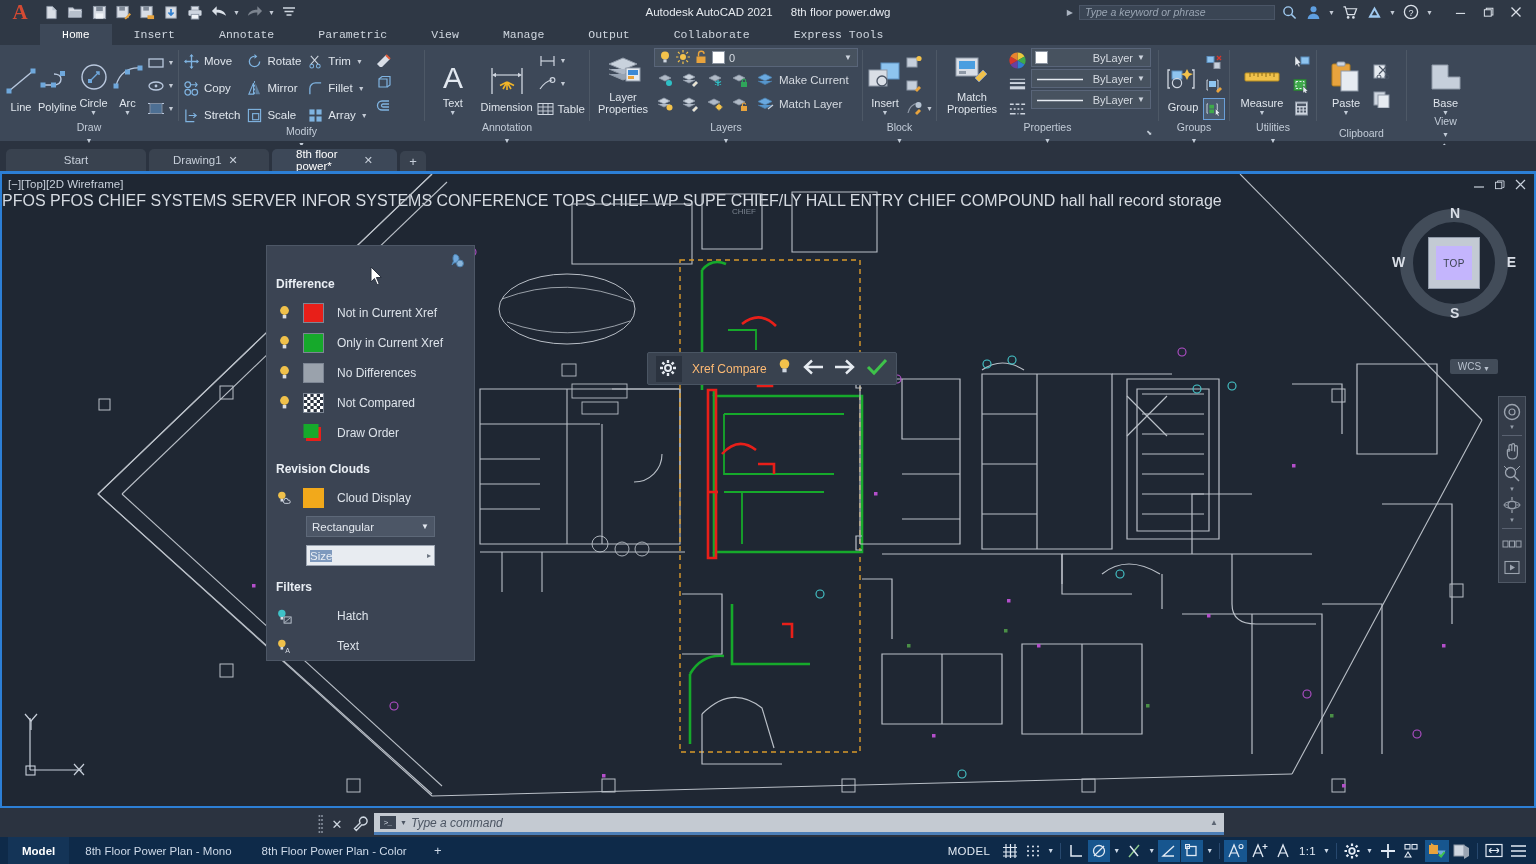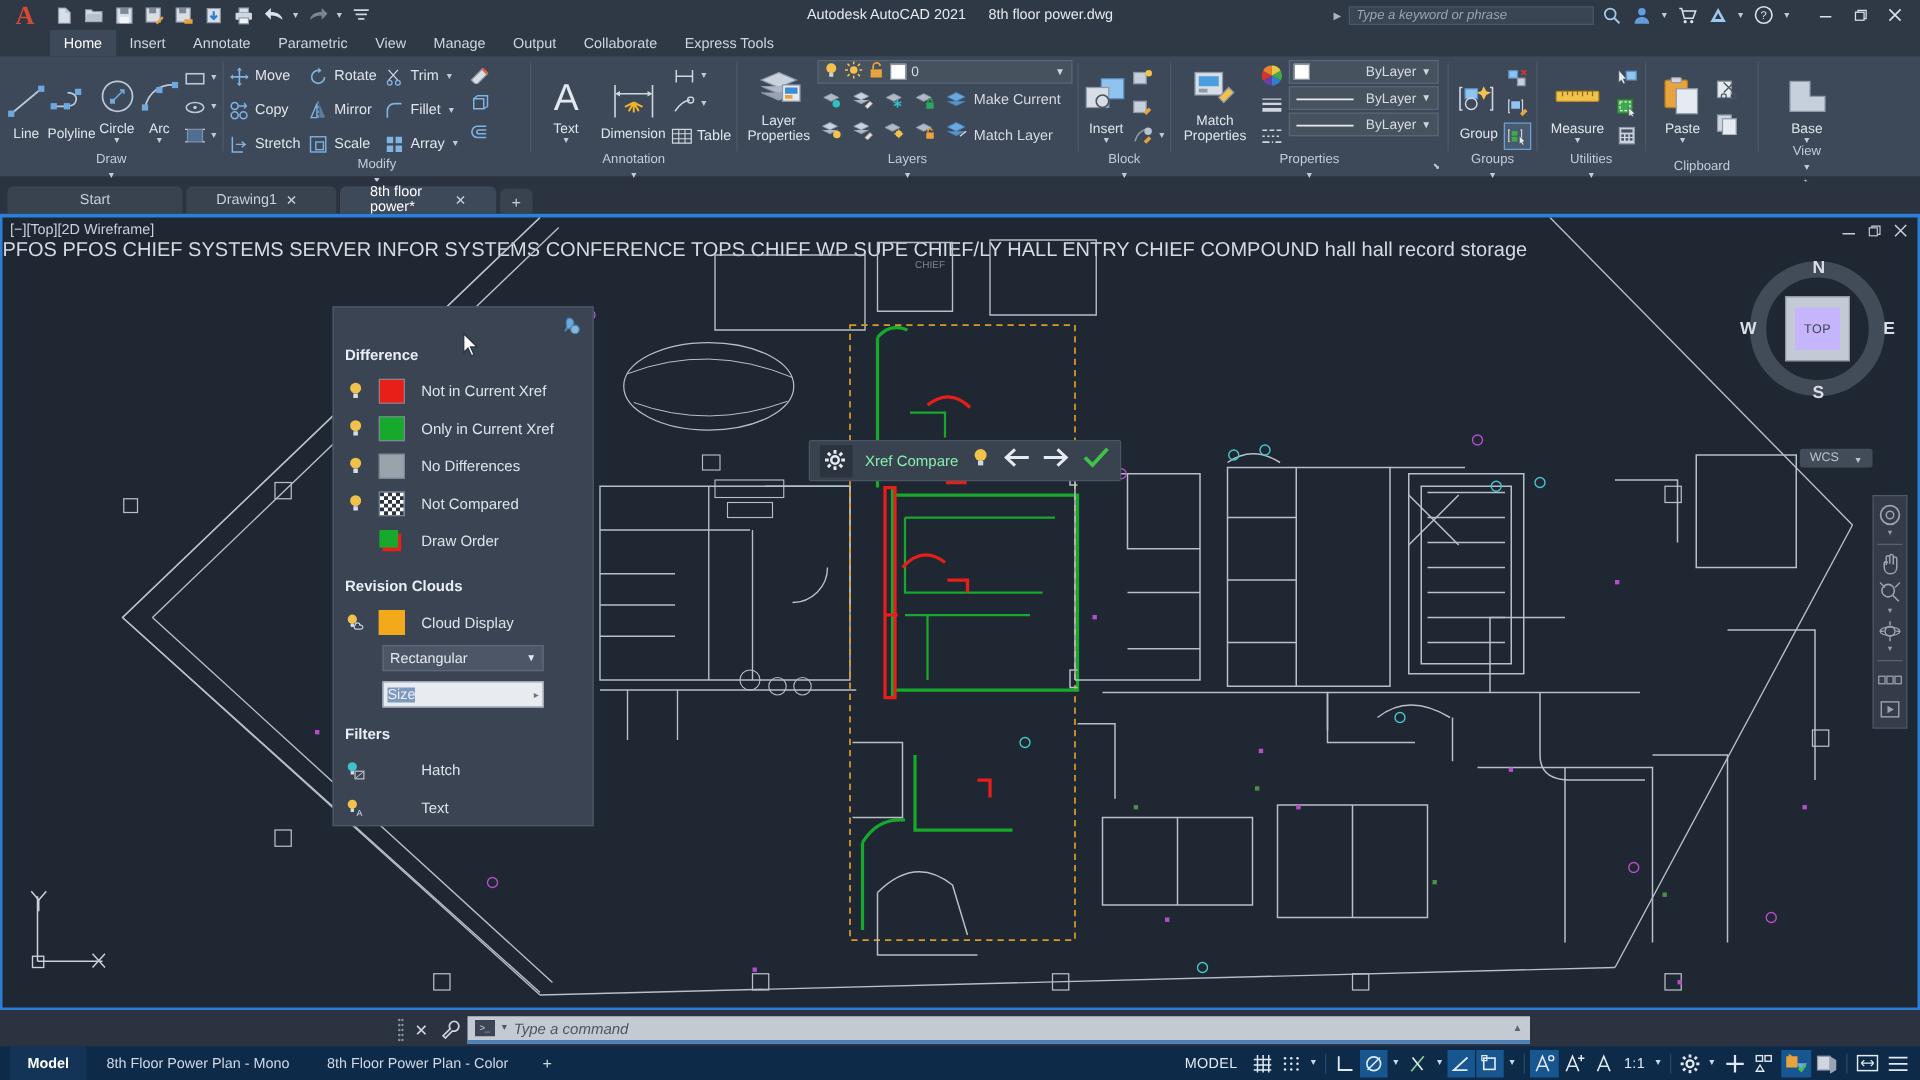--- a/index.html
+++ b/index.html
@@ -57,22 +57,22 @@
     width: 28px; height: 24px; display: flex; align-items: center; justify-content: center;
     font-size: 12px; color: #d6dbe2;
   }
 
   
   .ribbon-tabs {
     position: absolute; top: 24px; left: 0; width: 1536px; height: 21px;
     background: #2f3845; display: flex; align-items: flex-end; padding-left: 40px;
   }
   .rtab {
-    height: 21px; padding: 0 11px; font-size: 11.5px; color: #cfd6df;
-    display: flex; align-items: center;
+    height: 21px; padding: 0 22px; font-size: 11.5px; color: #cfd6df;
+    display: flex; align-items: center; font-family: Liberation Mono, monospace;
   }
   .rtab.active { background: #3d4858; color: #ffffff; }
 
   
   .ribbon {
     position: absolute; top: 45px; left: 0; width: 1536px; height: 96px;
     background: #3d4858;
     display: flex; align-items: stretch;
   }
   .panel { position: relative; display: flex; flex-direction: column; height: 96px; }
@@ -158,21 +158,21 @@
     font-size: 10px; color: #3a4250; letter-spacing: .4px;
   }
   .vc-inner { width: 36px; height: 34px; background: #c4b5fd; display:flex; align-items:center; justify-content:center; }
   .vc-n,.vc-s,.vc-e,.vc-w { position: absolute; font-size: 14px; font-weight: bold; color: #d9dee6; }
   .vc-n { top: -4px; left: 50px; } .vc-s { bottom: -4px; left: 50px; }
   .vc-w { left: -8px; top: 45px; } .vc-e { right: -8px; top: 45px; }
   .wcs-btn {
     position: absolute; top: 185px; right: 36px; z-index: 7;
     background: rgba(150,163,180,.30); border-radius: 2px;
     padding: 2px 8px; font-size: 10px; color: #b9c2ce;
-    display: flex; align-items: flex-end; gap: 12px;
+    display: flex; align-items: flex-end; gap: 2px;
   }
   .wcs-btn .cc { font-size: 7px; }
 
   
   .navbar {
     position: absolute; right: 8px; top: 222px; width: 28px; z-index: 7;
     background: rgba(150,163,180,.18); border: 1px solid rgba(160,172,188,.25);
     display: flex; flex-direction: column; align-items: center; padding: 5px 0; gap: 3px;
   }
   .nav-ico { width: 22px; height: 20px; display: flex; align-items: center; justify-content: center; opacity: .72; }
@@ -185,21 +185,21 @@
   
   .xref-tb {
     position: absolute; left: 645px; top: 178px; height: 33px;
     background: #39424f; border: 1px solid #4a5563; border-radius: 2px;
     display: flex; align-items: center; padding: 0 8px; gap: 10px; z-index: 20;
   }
   .xref-tb .gearbox {
     width: 26px; height: 26px; background: #2b333f;
     display: flex; align-items: center; justify-content: center;
   }
-  .xref-tb .lbl { font-size: 12px; color: #86efac; }
+  .xref-tb .lbl { font-size: 12px; color: #fdba74; }
 
   
   .xpanel {
     position: absolute; left: 266px; top: 245px; width: 209px; height: 416px;
     background: #3b4453; border: 1px solid #4d5766; z-index: 21;
   }
   .xp-pin { position: absolute; right: 9px; top: 7px; }
   .xp-head {
     font-size: 12px; font-weight: bold; color: #e9eef4;
     padding: 31px 0 7px 9px;
@@ -757,21 +757,21 @@
                 </svg>
               </div>
             <div class="iconbtn">
                 <svg width="19" height="15" viewBox="0 0 19 15">
                   <path d="M9 1L2 4.5l7 3.5 7-3.5z" fill="#6aa9e0" stroke="#4b80ad" stroke-width=".8"></path>
                   <path d="M2 8l7 3.5L16 8" fill="#5696cd" stroke="#4b80ad" stroke-width=".8"></path>
                 </svg>
               </div>
             <span style="font-size:11.5px">Make Current</span>
           </div>
-          <div style="display:flex;align-items:flex-end;gap:3px">
+          <div style="display:flex;align-items:center;gap:3px">
             <div class="iconbtn">
                 <svg width="17" height="15" viewBox="0 0 17 15">
                   <path d="M7 1L1 4l6 3 6-3z" fill="#c9d2dd" stroke="#8f99a7" stroke-width=".8"></path>
                   <path d="M1 7l6 3 6-3" fill="#aeb8c6" stroke="#8f99a7" stroke-width=".8"></path>
                   <circle cx="12.5" cy="10.5" r="3" fill="#f3c24b"></circle>
                 </svg>
               </div>
             <div class="iconbtn">
                 <svg width="17" height="15" viewBox="0 0 17 15">
                   <path d="M7 1L1 4l6 3 6-3z" fill="#c9d2dd" stroke="#8f99a7" stroke-width=".8"></path>

